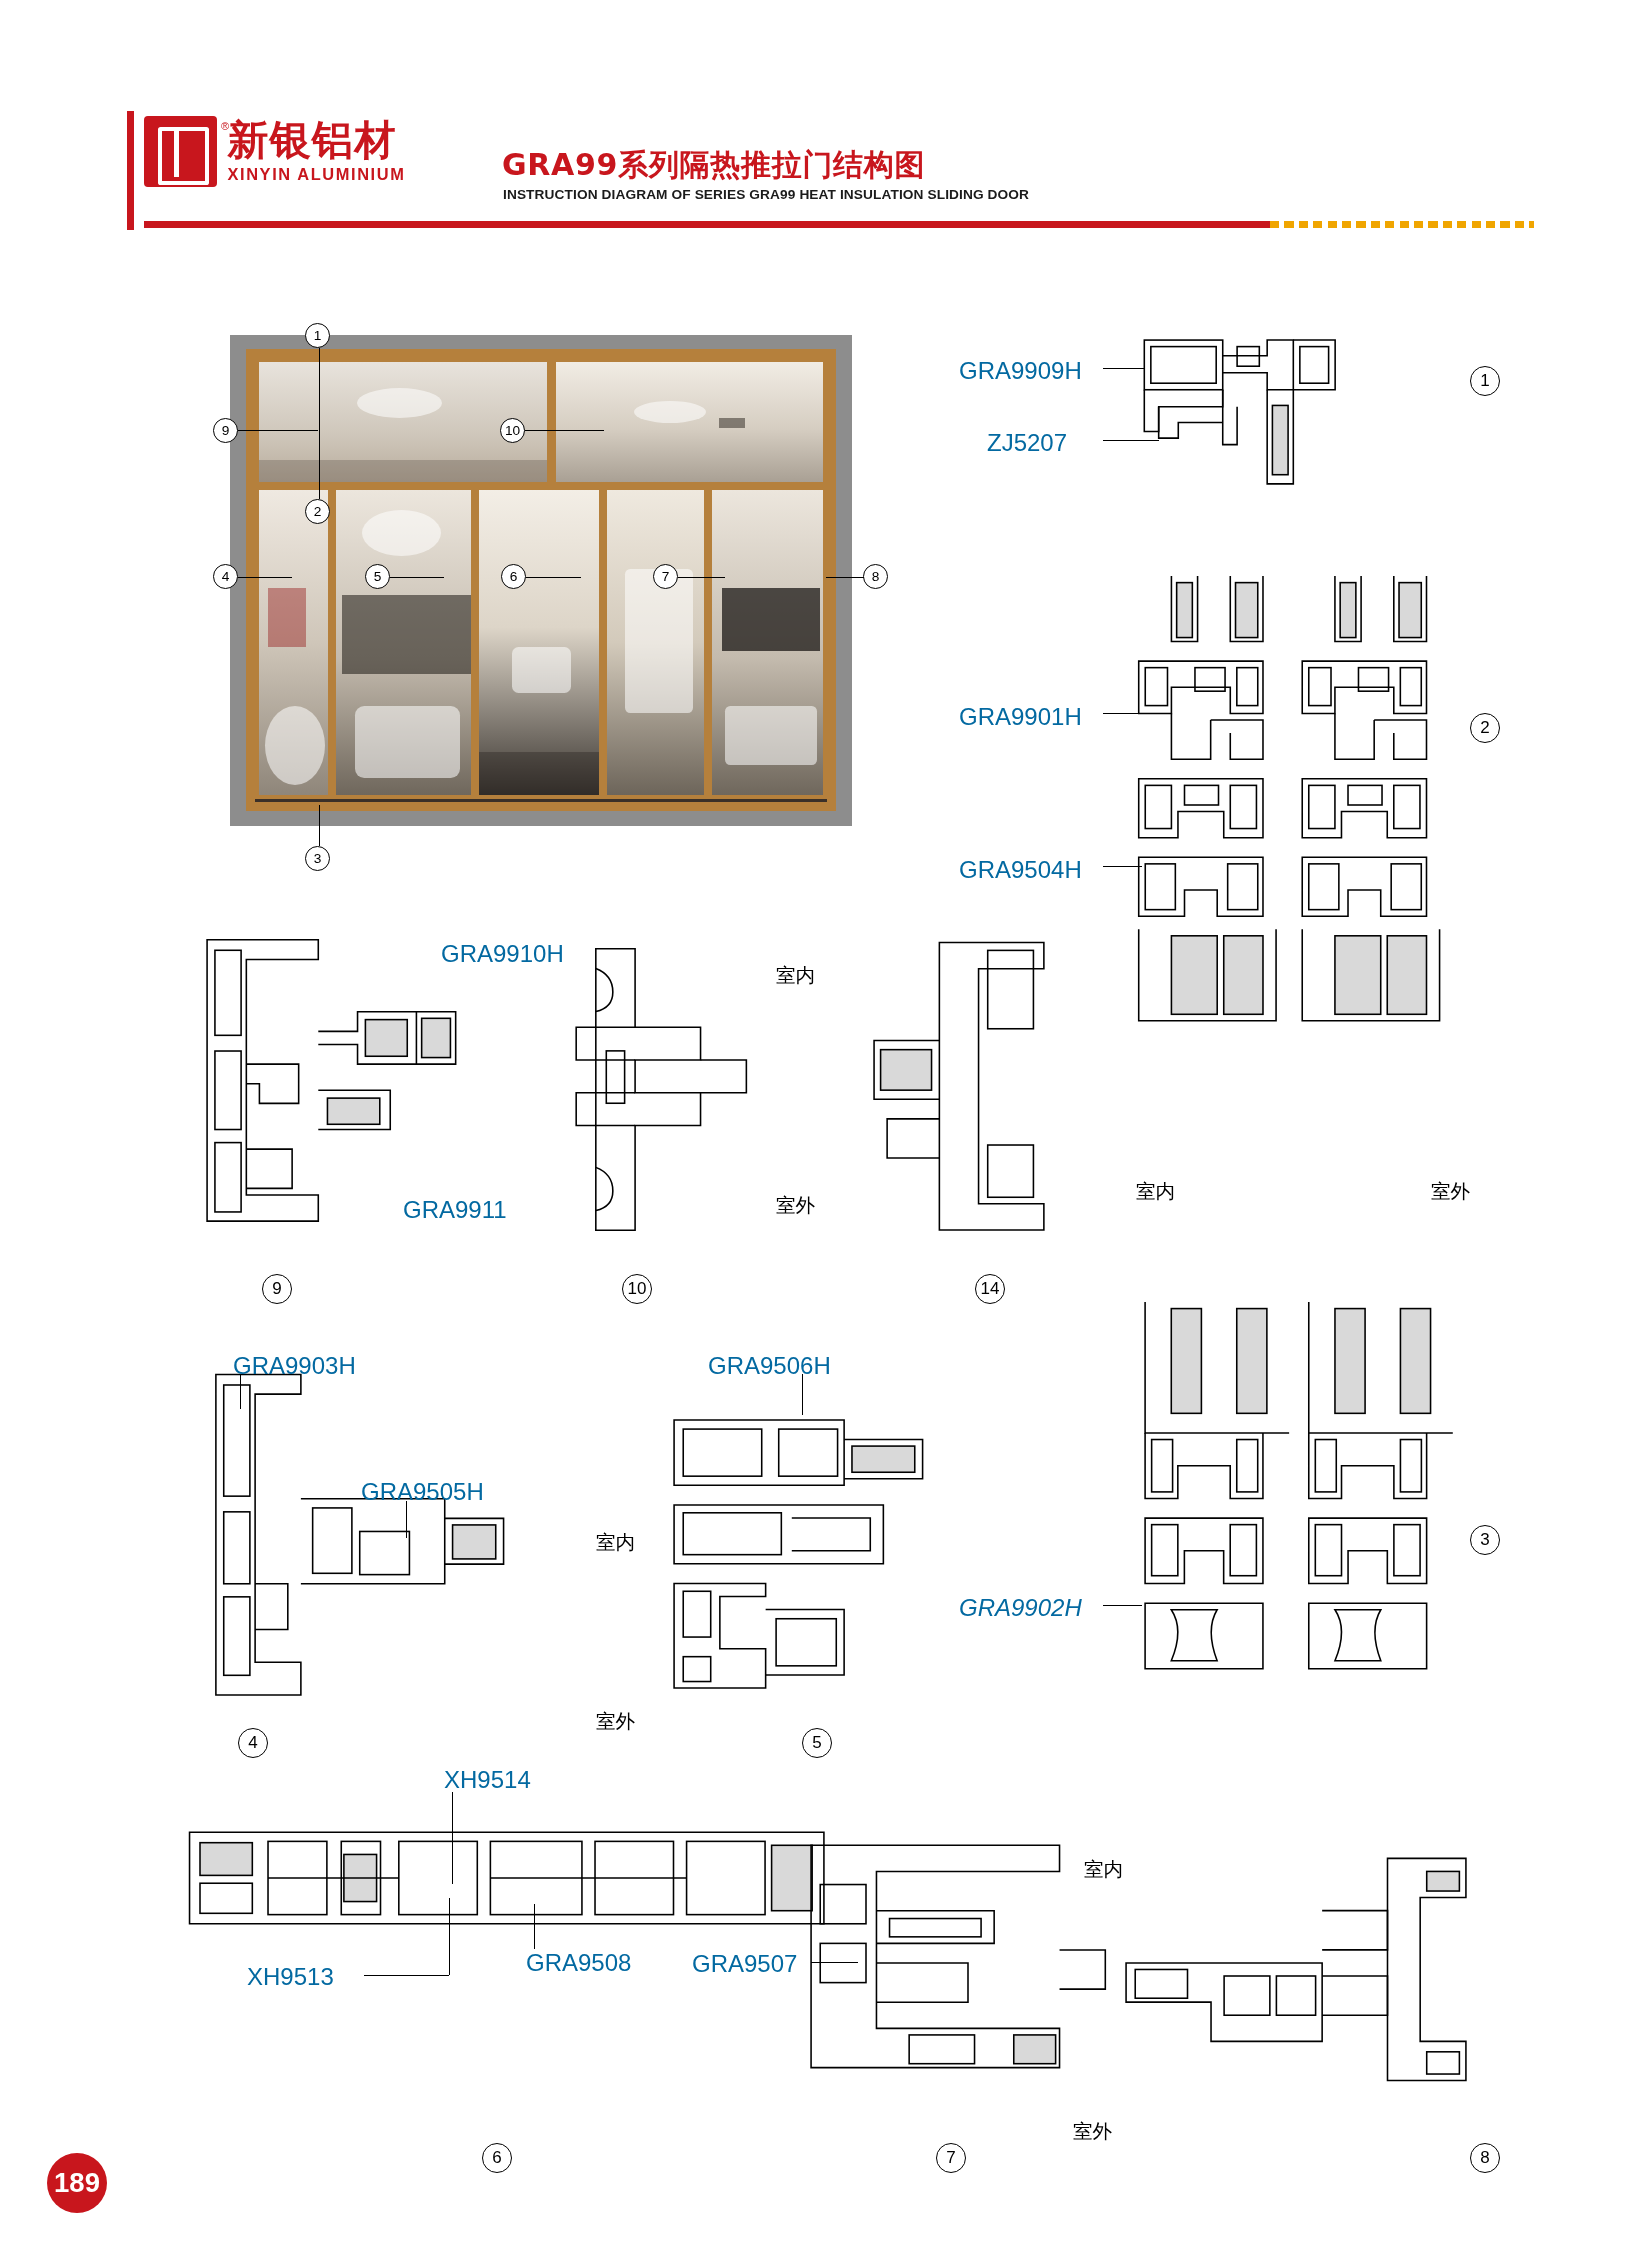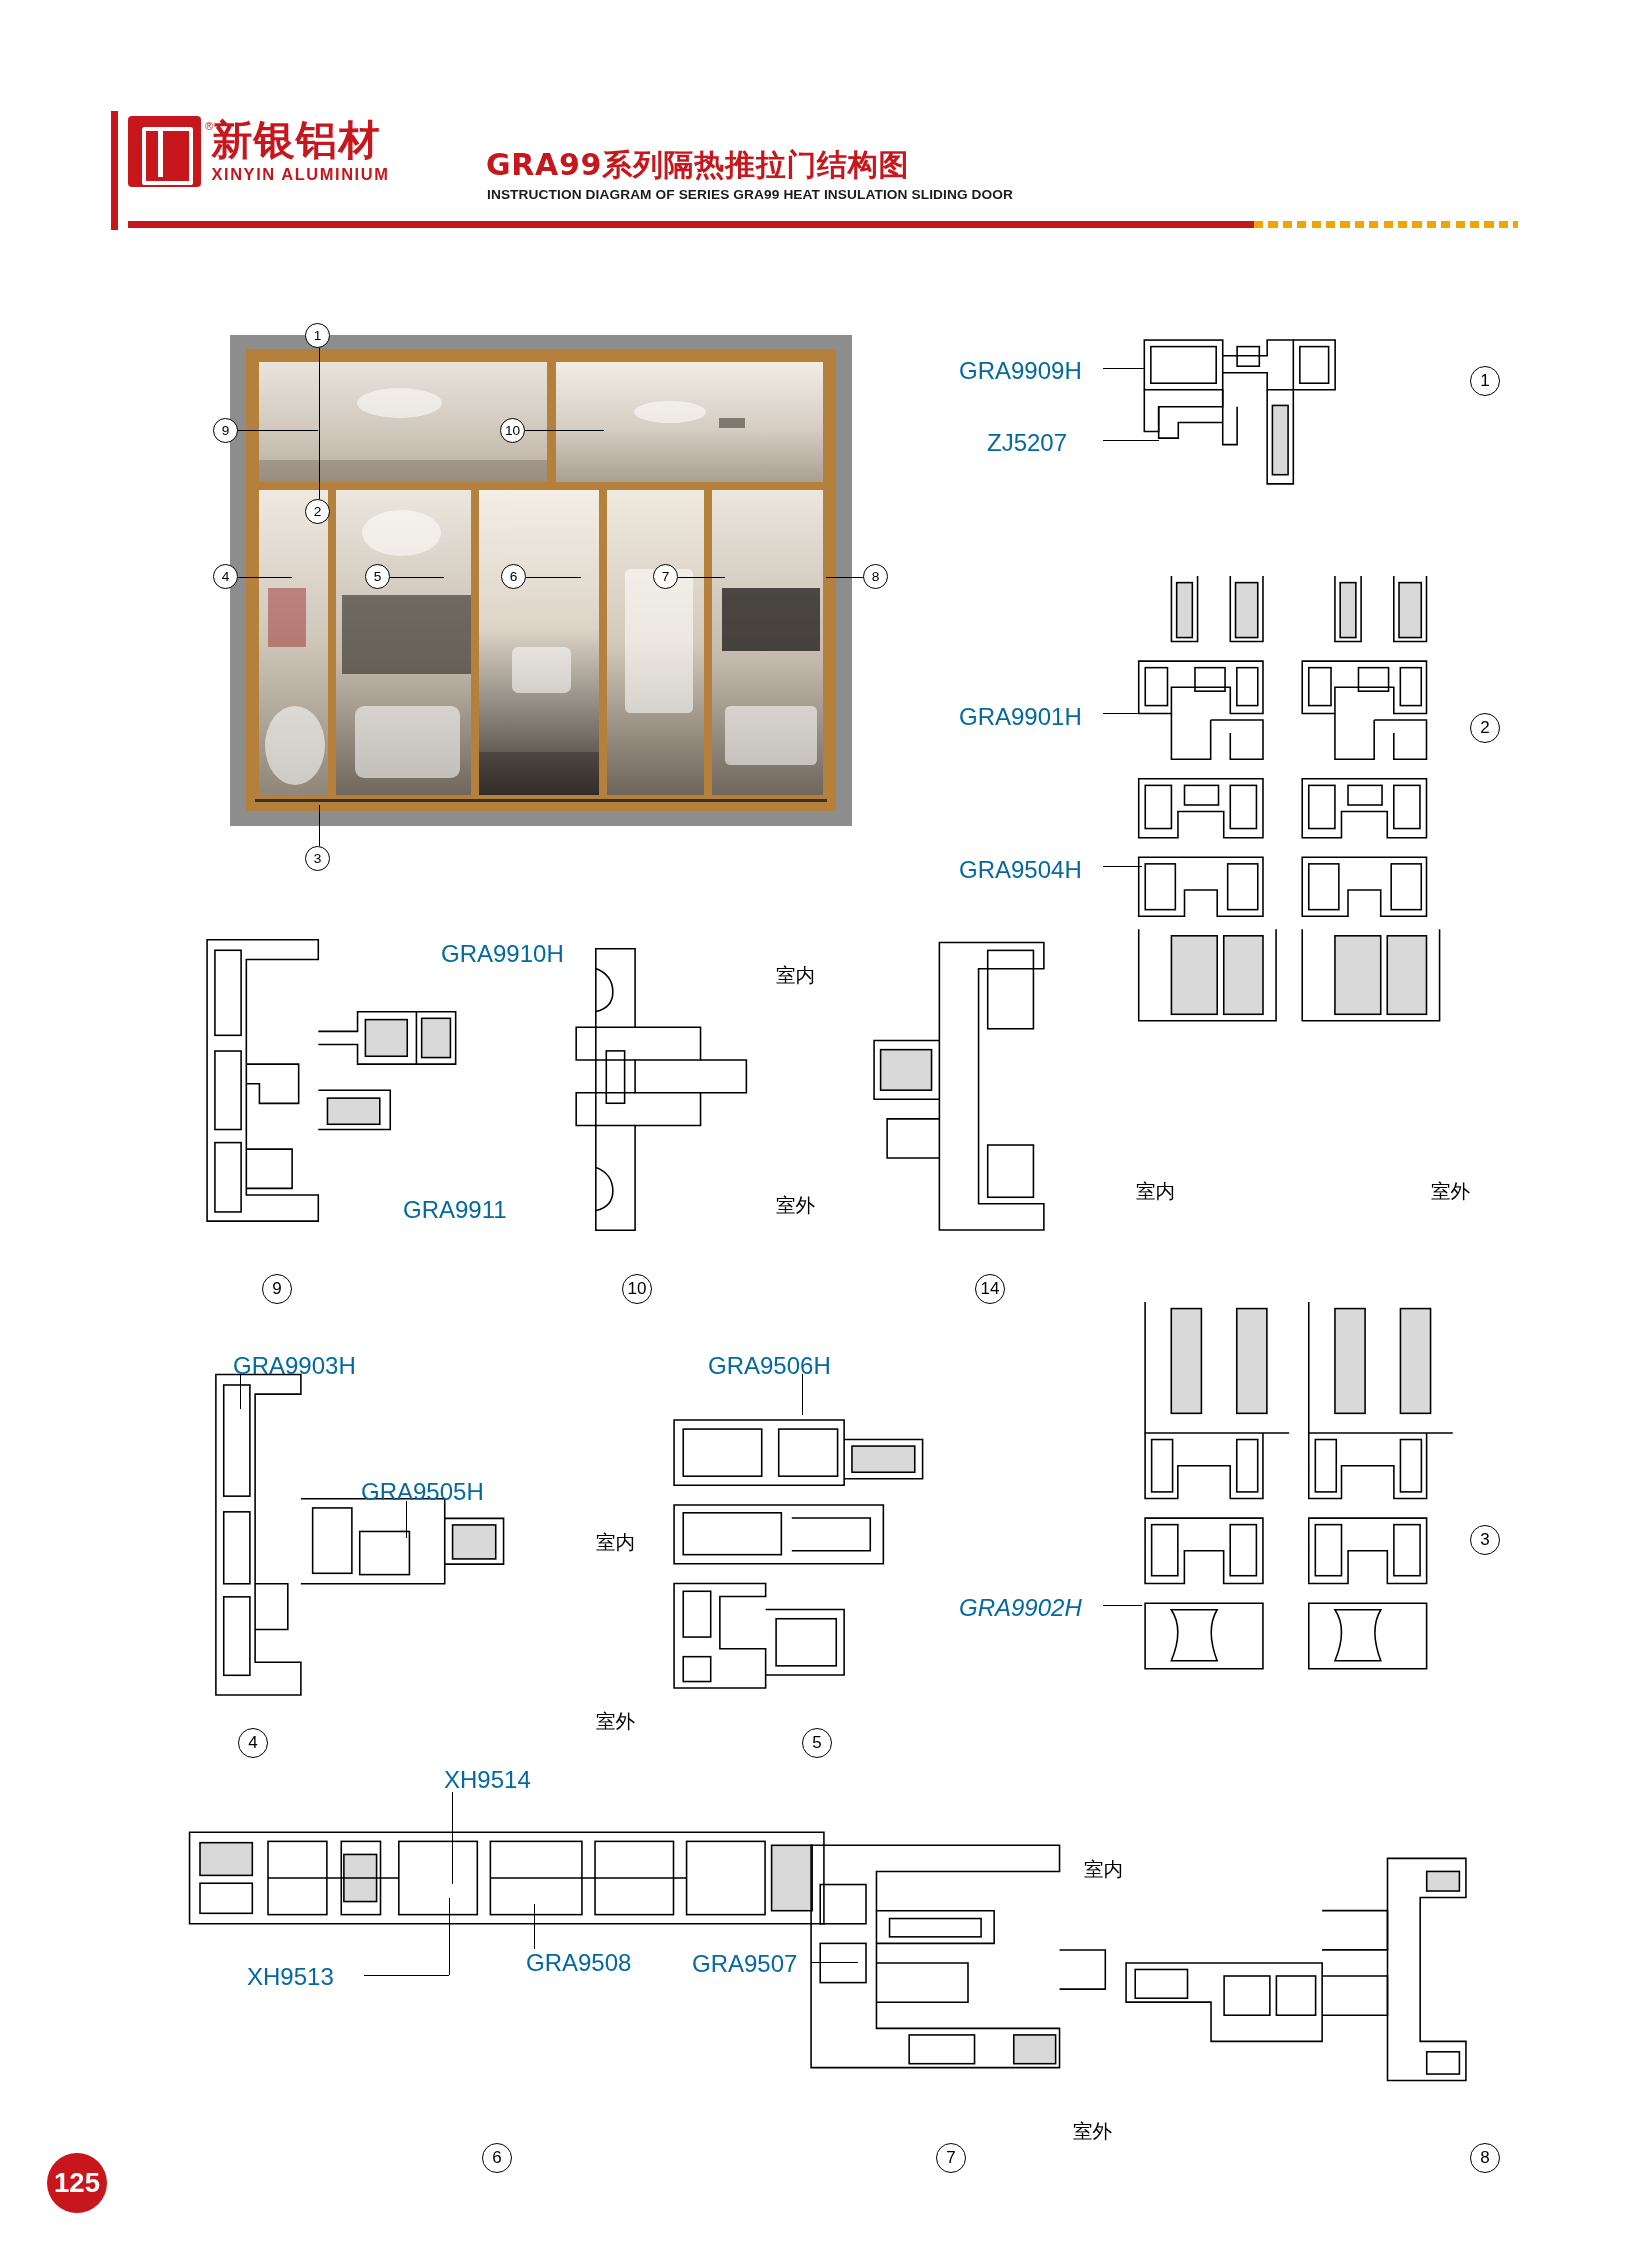--- a/index.html
+++ b/index.html
@@ -18,21 +18,21 @@
     position: absolute;
     left: 0; top: 0;
     width: 1647px;
     height: 2250px;
     background: #fff;
   }
 
   
   .header {
     position: absolute;
-    left: 0; top: 0;
+    left: 16px; top: 0;
     width: 1342px;
     height: 236px;
   }
   .logo-block {
     position: absolute;
     left: 128px;
     top: 116px;
     display: flex;
     align-items: center;
   }
@@ -610,16 +610,16 @@
         <path d="M320 200 L420 200 L420 260 L320 260"></path>
         <path d="M420 20 L420 360 L540 360 L540 300 L470 300 L470 80 L540 80 L540 20 Z"></path>
         <rect x="480" y="40" width="50" height="30" fill="#d9d9d9"></rect>
         <rect x="480" y="316" width="50" height="34"></rect>
         <path d="M320 100 L420 100 L420 160 L320 160"></path>
       </g>
     </svg>
   </div>
   <div class="callout" style="left:1470px;top:2143px;">8</div>
 
-  <div class="page-badge">125</div>
+  <div class="page-badge">189</div>
 
 </div>
 
 
 </body></html>

